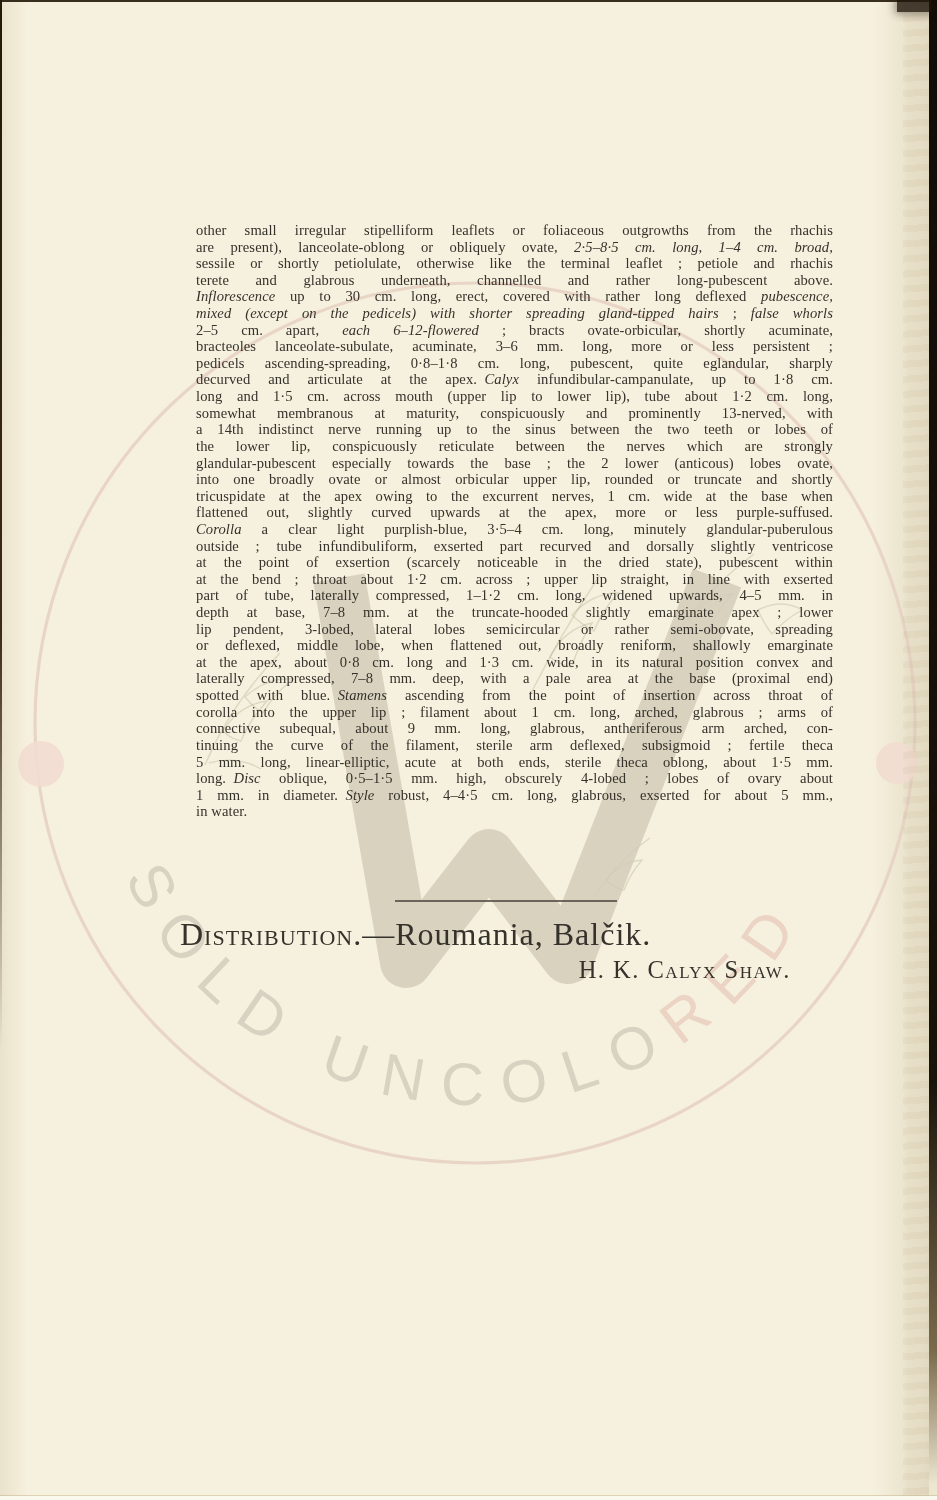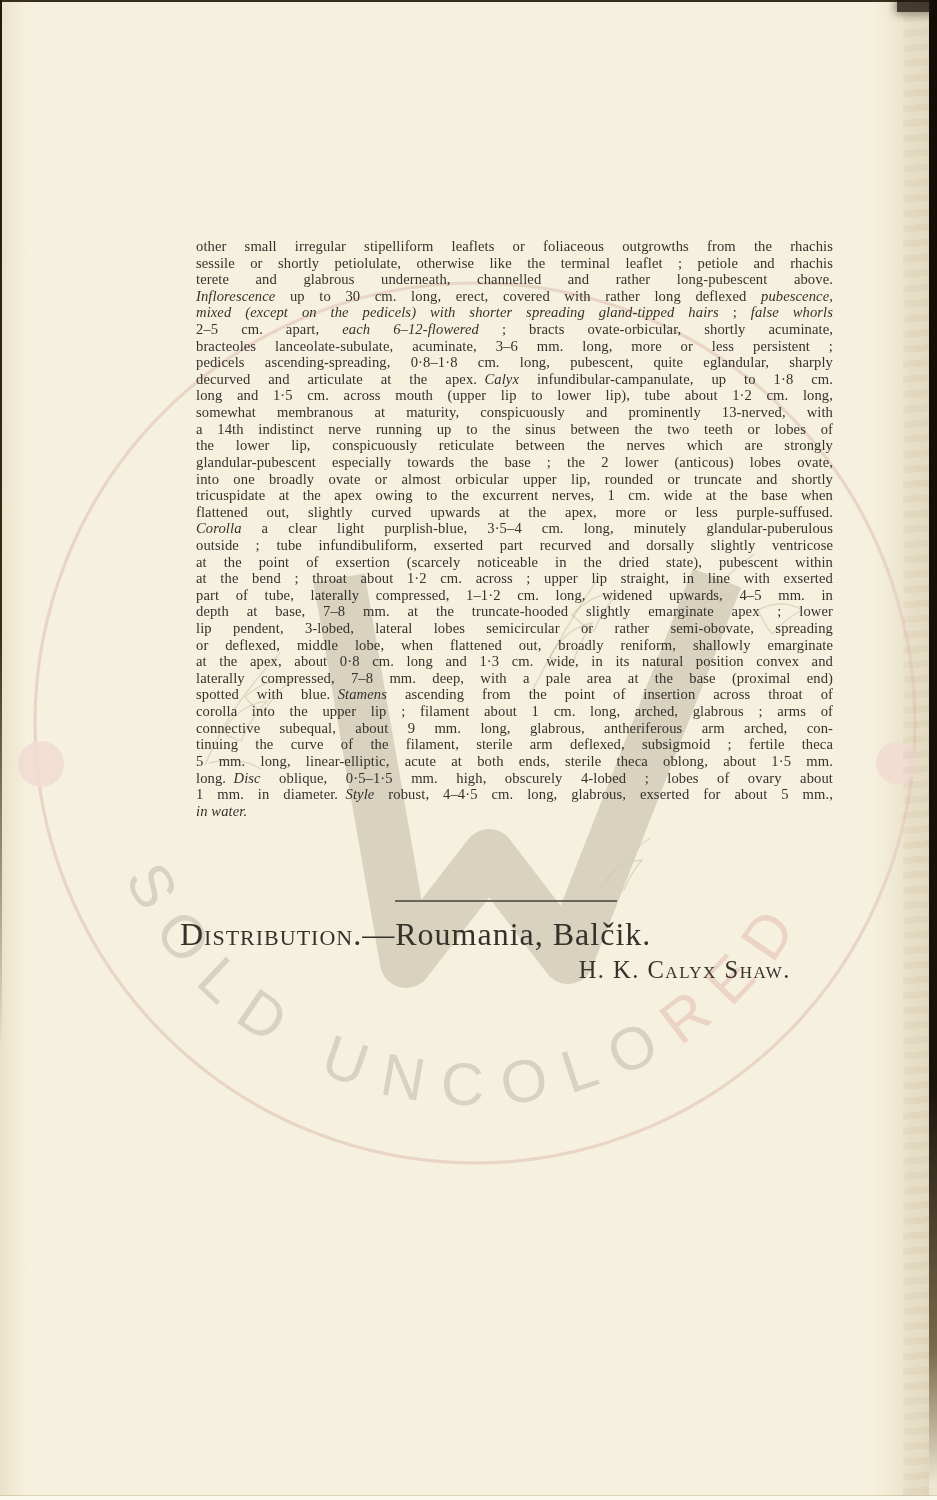--- a/index.html
+++ b/index.html
@@ -22,24 +22,24 @@
   .corner-tr{right:6px;top:0;width:34px;height:12px;background:#1d1309;opacity:.8;
     box-shadow:0 0 8px 2px rgba(29,19,9,.55);}
   .deckle{right:8px;top:0;width:26px;height:1500px;opacity:.8;
     background:
       repeating-linear-gradient(176deg, rgba(165,145,100,.10) 0 7px, rgba(0,0,0,0) 7px 15px),
       linear-gradient(90deg, rgba(0,0,0,0) 0%, rgba(170,150,105,.18) 100%);}
   .edge-bottom{left:0;bottom:0;width:937px;height:7px;
     background:linear-gradient(0deg,#fbf8ee 0 4px, rgba(185,165,120,.4) 4px 5px, rgba(0,0,0,0) 5px);}
   .textblock{
     position:absolute;left:196px;top:222px;width:637px;z-index:2;
-    font-size:14.6px;line-height:16.62px;letter-spacing:.1px;margin-top:16px;
+    font-size:14.6px;line-height:16.62px;letter-spacing:.1px;
   }
   .tl{height:16.62px;overflow:hidden;text-align:justify;text-align-last:justify;white-space:normal;}
-  .tl:last-child{text-align-last:left;font-style:italic;}
+  .tl:last-child{text-align-last:left;}
   .rule{position:absolute;left:395px;top:900px;width:222px;height:1.5px;
     background:#57534a;opacity:.85;z-index:2;}
   .distribution{
     position:absolute;left:180px;top:917px;z-index:2;
     font-size:32px;line-height:1.1;letter-spacing:1px;
   }
   .sc{font-variant:small-caps;}
   .signature{
     position:absolute;right:146px;top:957px;z-index:2;
     font-size:24.5px;line-height:1.1;letter-spacing:1.5px;font-variant:small-caps;
@@ -87,20 +87,21 @@
     </defs>
     <text font-family="Liberation Sans, DejaVu Sans, sans-serif" font-size="60" letter-spacing="20" opacity="0.95">
       <textPath href="#wm-arc" startOffset="6">
         <tspan fill="#d6d1c1">SOLD UNCOLO</tspan><tspan fill="#ecd3c4">RED</tspan>
       </textPath>
     </text>
   </svg>
 
   <div class="textblock">
       <div class="tl">other small irregular stipelliform leaflets or foliaceous outgrowths from the rhachis</div>
+      <div class="tl">are present), lanceolate-oblong or obliquely ovate, <i>2·5–8·5 cm. long, 1–4 cm. broad,</i></div>
       <div class="tl">sessile or shortly petiolulate, otherwise like the terminal leaflet ; petiole and rhachis</div>
       <div class="tl">terete and glabrous underneath, channelled and rather long-pubescent above.</div>
       <div class="tl"><i>Inflorescence</i> up to 30 cm. long, erect, covered with rather long deflexed <i>pubescence,</i></div>
       <div class="tl"><i>mixed (except on the pedicels) with shorter spreading gland-tipped hairs</i> ; <i>false whorls</i></div>
       <div class="tl">2–5 cm. apart, <i>each 6–12-flowered</i> ; bracts ovate-orbicular, shortly acuminate,</div>
       <div class="tl">bracteoles lanceolate-subulate, acuminate, 3–6 mm. long, more or less persistent ;</div>
       <div class="tl">pedicels ascending-spreading, 0·8–1·8 cm. long, pubescent, quite eglandular, sharply</div>
       <div class="tl">decurved and articulate at the apex. <i>Calyx</i> infundibular-campanulate, up to 1·8 cm.</div>
       <div class="tl">long and 1·5 cm. across mouth (upper lip to lower lip), tube about 1·2 cm. long,</div>
       <div class="tl">somewhat membranous at maturity, conspicuously and prominently 13-nerved, with</div>

